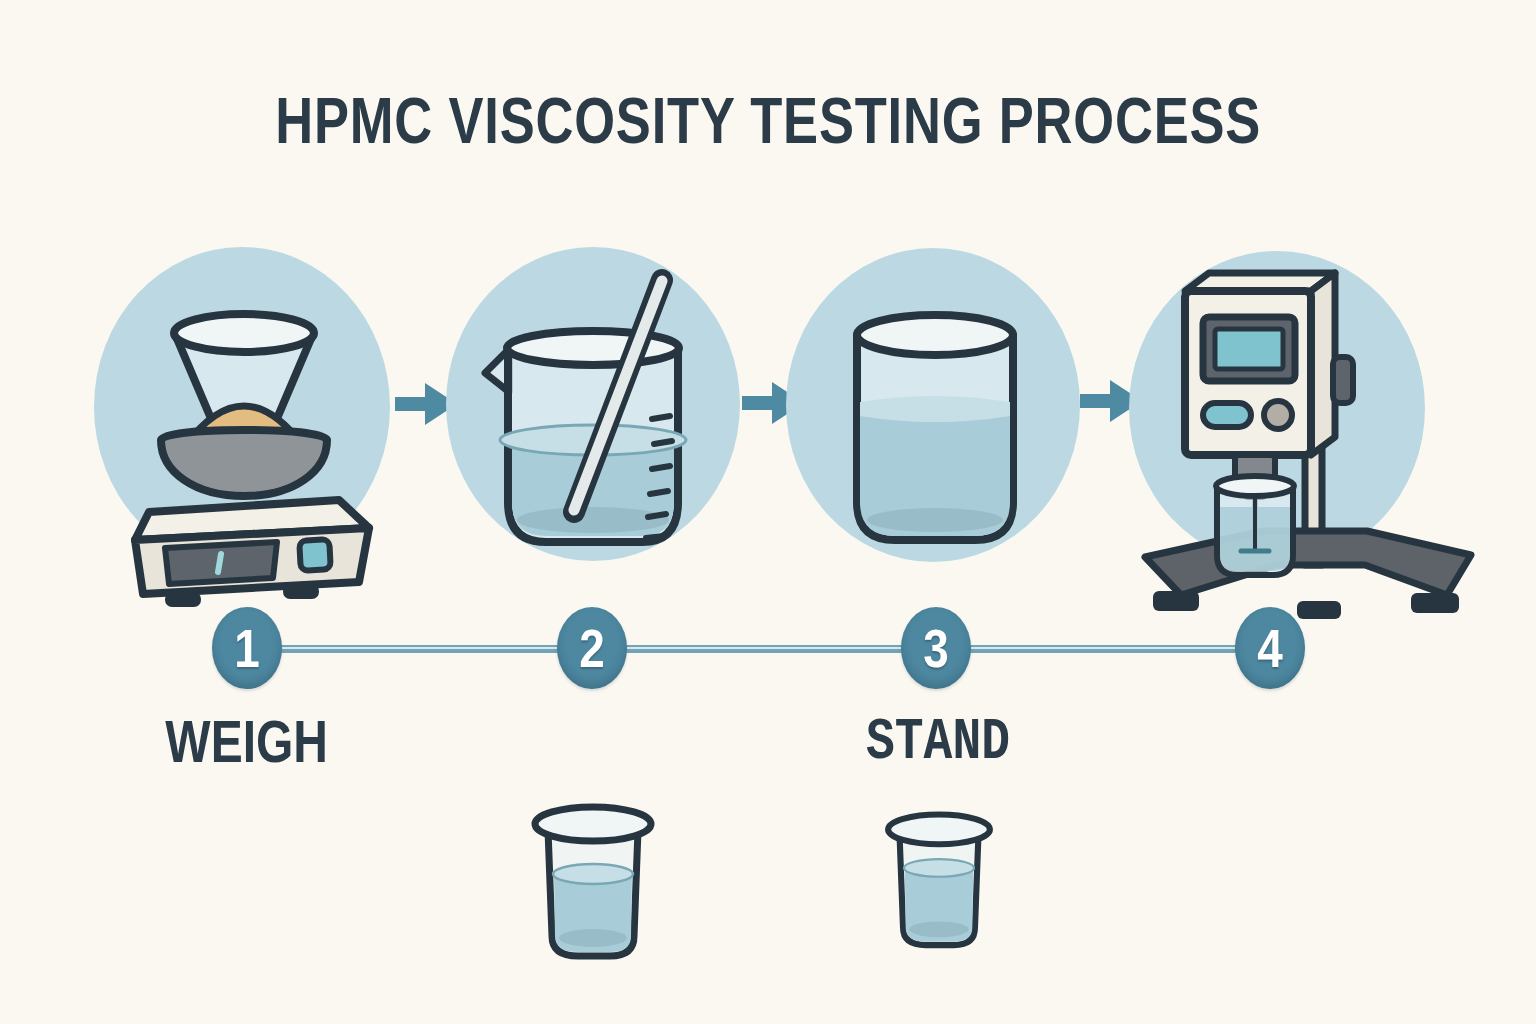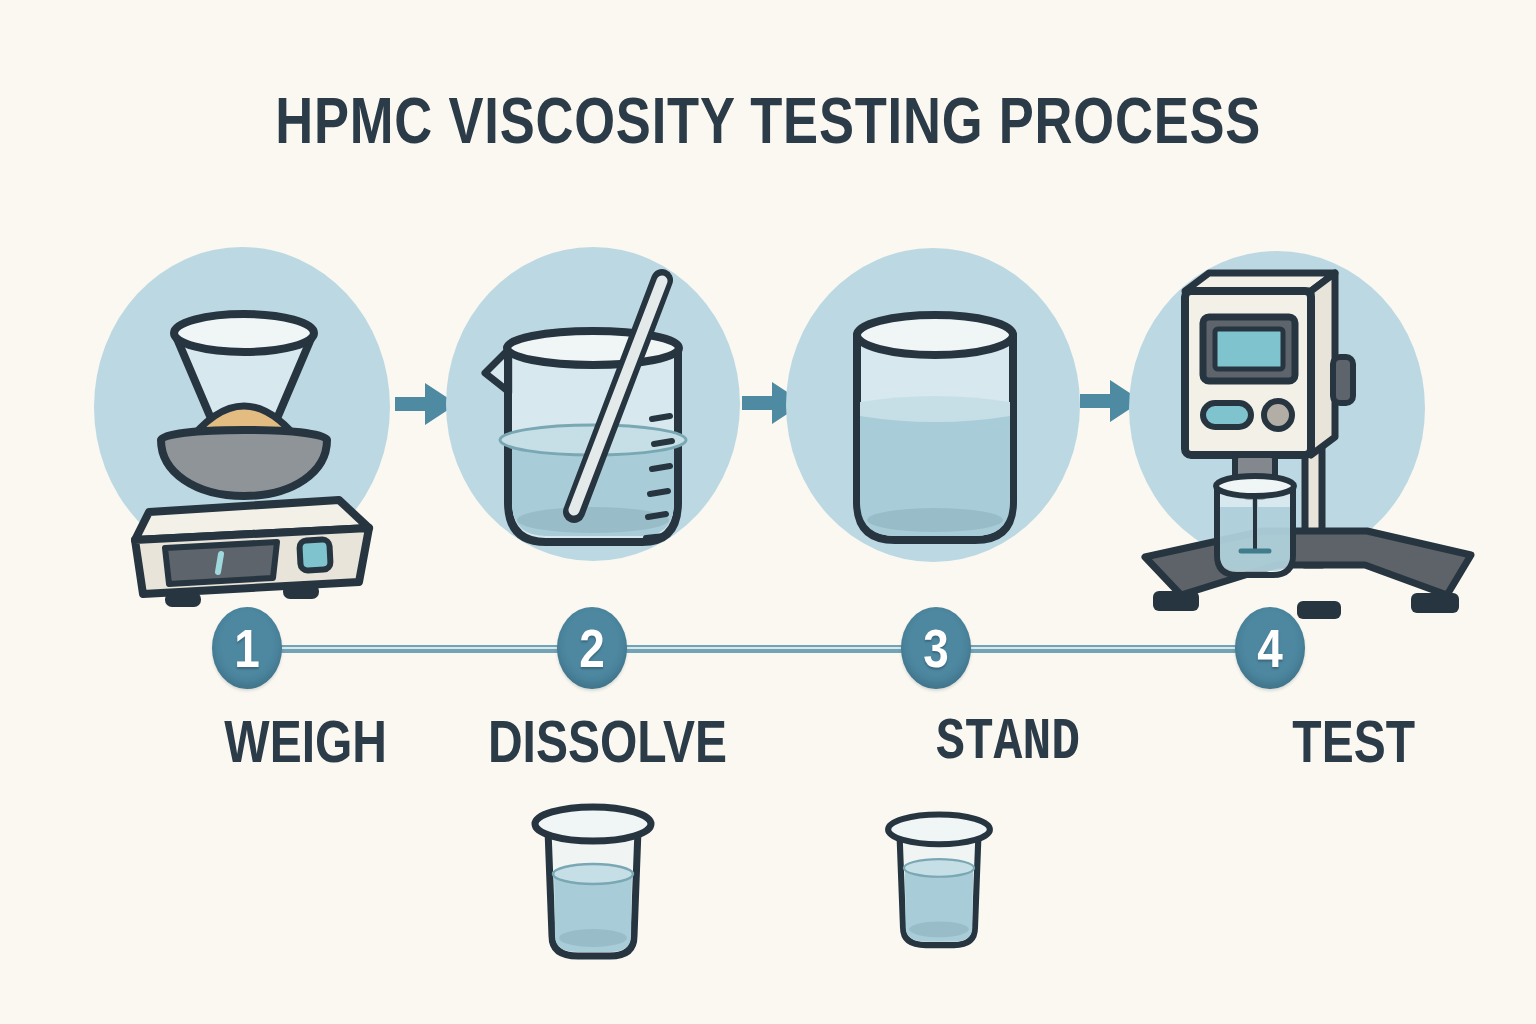--- a/index.html
+++ b/index.html
@@ -48,21 +48,21 @@
   }
   .badge span{
     display:inline-block;color:var(--badge-text,#fff);
     font-size:54px;font-weight:700;line-height:1;
     transform:scaleX(.85);
     text-shadow:0 2px 2px rgba(25,45,58,.35);
   }
 
   
   .step-label{
-    position:absolute;top:712px;width:320px;text-align:right;
+    position:absolute;top:712px;width:320px;text-align:center;
   }
   .step-label span{
     display:inline-block;font-size:60px;font-weight:700;line-height:1;
     color:var(--label-text,#2c3b48);
     transform:scaleX(.8);transform-origin:center;white-space:nowrap;
   }
 
   
   .st{stroke:var(--outline,#263540);stroke-linejoin:round;stroke-linecap:round;}
   .w8{stroke-width:8;} .w7{stroke-width:7;} .w6{stroke-width:6;}
@@ -203,28 +203,22 @@
   <div class="badge" style="left:901px;">
     <span>3</span>
   </div>
   <div class="badge" style="left:1235px;">
     <span>4</span>
   </div>
 
   <div class="step-label" style="left:87px;">
     <span>WEIGH</span>
   </div>
-  <div class="step-label" style="left:437px;">
-    <span>DISSOLVE</span>
-  </div>
   <div class="step-label" style="left:778px;font-family:Liberation Mono, monospace;">
     <span>STAND</span>
-  </div>
-  <div class="step-label" style="left:1110px;">
-    <span>TEST</span>
   </div>
 
   <svg class="step-art" style="left:528px;top:798px;" width="130" height="172" viewBox="0 0 130 172">
     <path class="st w7 f-glass" d="M20 32 L24 138 Q24 158 50 158 L82 158 Q106 158 106 138 L110 32 Z"></path>
     <path class="f-liquid" d="M26 76 L104 76 L103 138 Q103 154 82 154 L50 154 Q27 154 27 138 Z"></path>
     <ellipse class="f-surface" cx="65" cy="76" rx="40" ry="10" stroke="#79a7b3" stroke-width="2.5"></ellipse>
     <ellipse class="f-shade" cx="65" cy="140" rx="34" ry="9"></ellipse>
     <ellipse class="st w7 f-rim" cx="65" cy="26" rx="58" ry="17"></ellipse>
   </svg>
 

